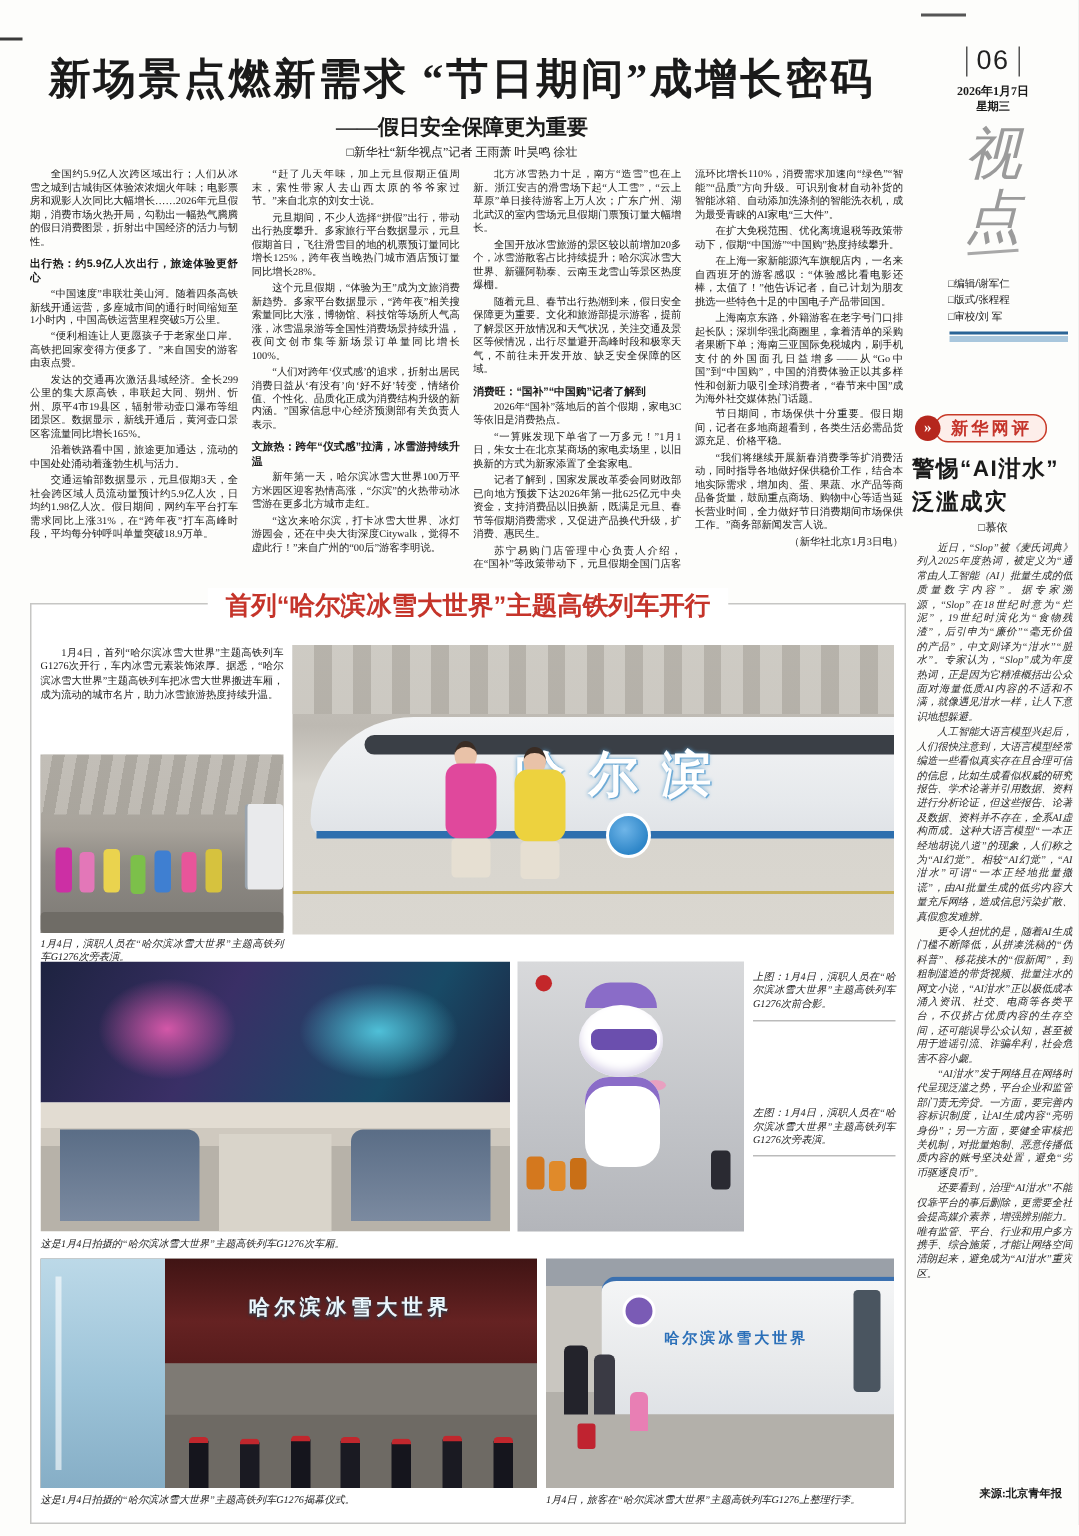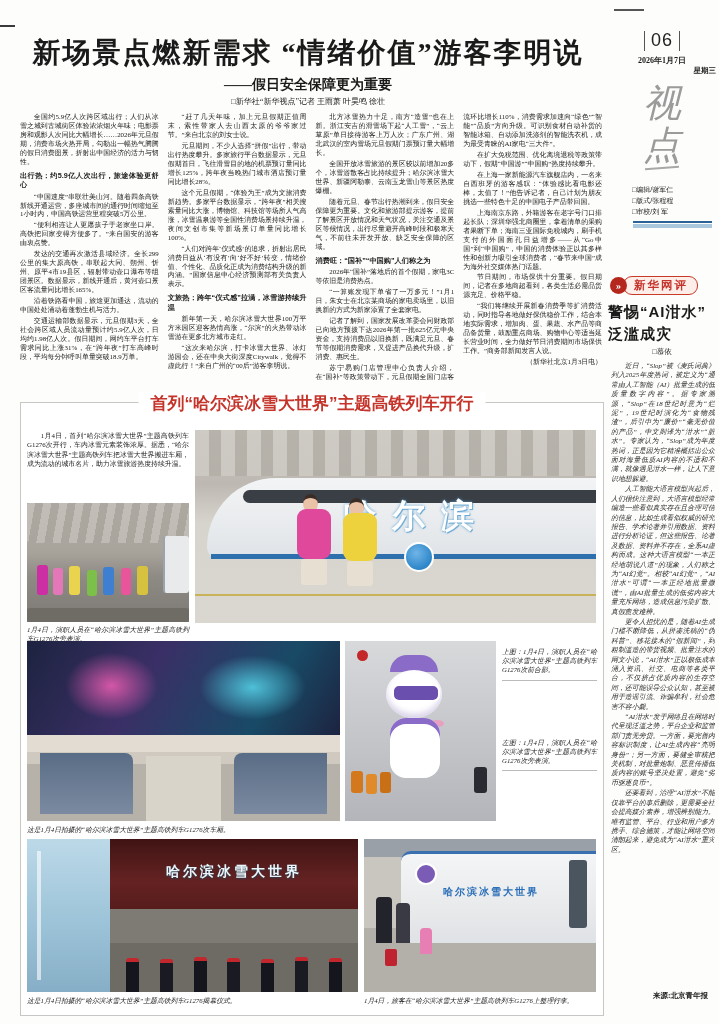--- a/index.html
+++ b/index.html
@@ -31,21 +31,21 @@
   .photo{position:absolute;overflow:hidden;}
   .cap-rule{height:1px;background:#bbb;margin:5px 0;}
   
   .mast-logo{left:634px;top:13px;width:70px;text-align:center;color:#c1272d;font-weight:bold;
              font-size:19px;letter-spacing:1px;border-bottom:3px solid #c1272d;padding-bottom:1px;
              font-family:"Liberation Serif",serif;}
   .pagenum{left:608px;top:30px;width:108px;display:flex;align-items:center;justify-content:center;gap:6px;}
   .pagenum .bar{width:1px;height:20px;background:#555;}
   .pagenum .num{font-size:18px;letter-spacing:1px;color:#222;font-family:"Liberation Sans",sans-serif;}
   .date1{left:608px;top:55px;width:108px;text-align:center;font-size:8px;font-weight:bold;}
-  .date2{left:608px;top:66px;width:108px;text-align:right;font-size:7.5px;font-weight:bold;}
+  .date2{left:608px;top:66px;width:108px;text-align:center;font-size:7.5px;font-weight:bold;}
   .callig{left:608px;top:82px;width:108px;text-align:center;font-size:38px;line-height:42px;
           color:#9b9b9b;font-style:italic;font-family:"Liberation Serif",serif;}
   .callig .stroke{width:34px;height:2px;background:#a8a8a8;margin:1px auto 0;transform:rotate(-4deg);}
   .staff{left:632px;top:184px;font-size:7px;line-height:11px;color:#222;
          font-family:"Liberation Sans",sans-serif;}
   .bars{left:633px;top:221px;width:79px;}
   .bars .b1{height:2px;background:#2a6496;}
   .bars .b2{height:4px;background:#a9c7dd;margin-top:1px;}
   .badge{left:610px;top:276px;display:flex;align-items:center;}
   .badge .circ{width:17px;height:17px;border-radius:50%;background:#b5271d;color:#fff;font-size:10px;
@@ -66,21 +66,21 @@
              letter-spacing:3px;text-shadow:0 1px 2px #224455;font-family:"Liberation Sans",sans-serif;}
 </style>
 </head>
 <body>
 
 <div class="page">
 
   <div class="abs corner-dash" style="left:0;top:25px;width:15px;"></div>
   <div class="abs corner-dash" style="left:614px;top:9px;width:30px;background:#555;"></div>
 
-  <div class="abs headline">新场景点燃新需求 “情绪价值”游客李明说</div>
+  <div class="abs headline">新场景点燃新需求 “节日期间”成增长密码</div>
   <div class="abs dek">——假日安全保障更为重要</div>
   <div class="abs m-byline">□新华社“新华视点”记者  王雨萧 叶昊鸣 徐壮</div>
 
   <div class="abs article-cols">
       <p class="para">全国约5.9亿人次跨区域出行；人们从冰雪之城到古城街区体验浓浓烟火年味；电影票房和观影人次同比大幅增长……2026年元旦假期，消费市场火热开局，勾勒出一幅热气腾腾的假日消费图景，折射出中国经济的活力与韧性。</p>
       <b class="subhead">出行热：约5.9亿人次出行，旅途体验更舒心</b>
       <p class="para">“中国速度”串联壮美山河。随着四条高铁新线开通运营，多座城市间的通行时间缩短至1小时内，中国高铁运营里程突破5万公里。</p>
       <p class="para">“便利相连让人更愿孩子于老家坐口岸。高铁把回家变得方便多了。”来自国安的游客由衷点赞。</p>
       <p class="para">发达的交通再次激活县域经济。全长299公里的集大原高铁，串联起大同、朔州、忻州、原平4市19县区，辐射带动壶口瀑布等组团景区。数据显示，新线开通后，黄河壶口景区客流量同比增长165%。</p>
       <p class="para">沿着铁路看中国，旅途更加通达，流动的中国处处涌动着蓬勃生机与活力。</p>
@@ -88,21 +88,21 @@
       <p class="para">“赶了几天年味，加上元旦假期正值周末，索性带家人去山西太原的爷爷家过节。”来自北京的刘女士说。</p>
       <p class="para">元旦期间，不少人选择“拼假”出行，带动出行热度攀升。多家旅行平台数据显示，元旦假期首日，飞往滑雪目的地的机票预订量同比增长125%，跨年夜当晚热门城市酒店预订量同比增长28%。</p>
       <p class="para">这个元旦假期，“体验为王”成为文旅消费新趋势。多家平台数据显示，“跨年夜”相关搜索量同比大涨，博物馆、科技馆等场所人气高涨，冰雪温泉游等全国性消费场景持续升温，夜间文创市集等新场景订单量同比增长100%。</p>
       <p class="para">“人们对跨年‘仪式感’的追求，折射出居民消费日益从‘有没有’向‘好不好’转变，情绪价值、个性化、品质化正成为消费结构升级的新内涵。”国家信息中心经济预测部有关负责人表示。</p>
       <b class="subhead">文旅热：跨年“仪式感”拉满，冰雪游持续升温</b>
       <p class="para">新年第一天，哈尔滨冰雪大世界100万平方米园区迎客热情高涨，“尔滨”的火热带动冰雪游在更多北方城市走红。</p>
       <p class="para">“这次来哈尔滨，打卡冰雪大世界、冰灯游园会，还在中央大街深度Citywalk，觉得不虚此行！”来自广州的“00后”游客李明说。</p>
       <p class="para">北方冰雪热力十足，南方“造雪”也在上新。浙江安吉的滑雪场下起“人工雪”，“云上草原”单日接待游客上万人次；广东广州、湖北武汉的室内雪场元旦假期门票预订量大幅增长。</p>
       <p class="para">全国开放冰雪旅游的景区较以前增加20多个，冰雪游散客占比持续提升；哈尔滨冰雪大世界、新疆阿勒泰、云南玉龙雪山等景区热度爆棚。</p>
       <p class="para">随着元旦、春节出行热潮到来，假日安全保障更为重要。文化和旅游部提示游客，提前了解景区开放情况和天气状况，关注交通及景区等候情况，出行尽量避开高峰时段和极寒天气，不前往未开发开放、缺乏安全保障的区域。</p>
-      <b class="subhead">消费旺：“国补”“中国购”人们称之为</b>
+      <b class="subhead">消费旺：“国补”“中国购”记者了解到</b>
       <p class="para">2026年“国补”落地后的首个假期，家电3C等依旧是消费热点。</p>
       <p class="para">“一算账发现下单省了一万多元！”1月1日，朱女士在北京某商场的家电卖场里，以旧换新的方式为新家添置了全套家电。</p>
       <p class="para">记者了解到，国家发展改革委会同财政部已向地方预拨下达2026年第一批625亿元中央资金，支持消费品以旧换新，既满足元旦、春节等假期消费需求，又促进产品换代升级，扩消费、惠民生。</p>
       <p class="para">苏宁易购门店管理中心负责人介绍，在“国补”等政策带动下，元旦假期全国门店客流环比增长110%，消费需求加速向“绿色”“智能”“品质”方向升级。可识别食材自动补货的智能冰箱、自动添加洗涤剂的智能洗衣机，成为最受青睐的AI家电“三大件”。</p>
       <p class="para">在扩大免税范围、优化离境退税等政策带动下，假期“中国游”“中国购”热度持续攀升。</p>
       <p class="para">在上海一家新能源汽车旗舰店内，一名来自西班牙的游客感叹：“体验感比看电影还棒，太值了！”他告诉记者，自己计划为朋友挑选一些特色十足的中国电子产品带回国。</p>
       <p class="para">上海南京东路，外籍游客在老字号门口排起长队；深圳华强北商圈里，拿着清单的采购者果断下单；海南三亚国际免税城内，刷手机支付的外国面孔日益增多——从“Go中国”到“中国购”，中国的消费体验正以其多样性和创新力吸引全球消费者，“春节来中国”成为海外社交媒体热门话题。</p>
       <p class="para">节日期间，市场保供十分重要。假日期间，记者在多地商超看到，各类生活必需品货源充足、价格平稳。</p>
       <p class="para">“我们将继续开展新春消费季等扩消费活动，同时指导各地做好保供稳价工作，结合本地实际需求，增加肉、蛋、果蔬、水产品等商品备货量，鼓励重点商场、购物中心等适当延长营业时间，全力做好节日消费期间市场保供工作。”商务部新闻发言人说。</p>
       <p class="para dateline">（新华社北京1月3日电）</p>

